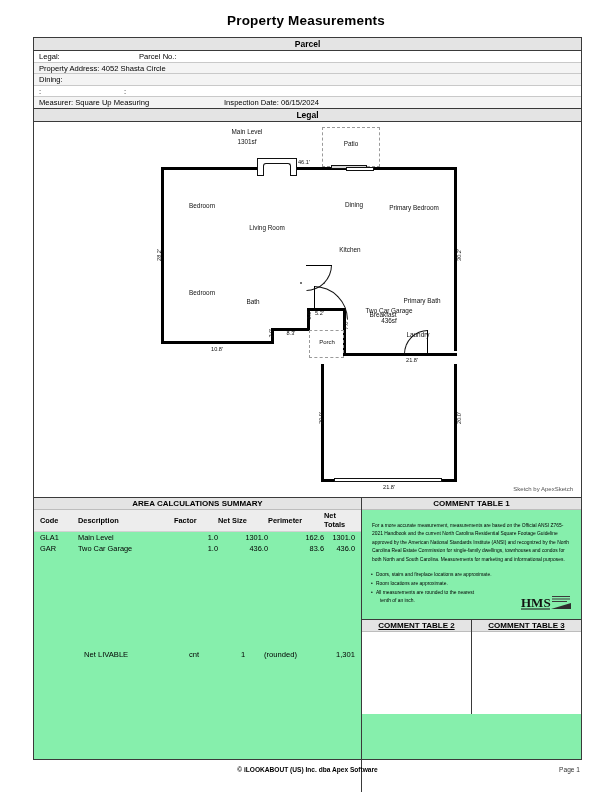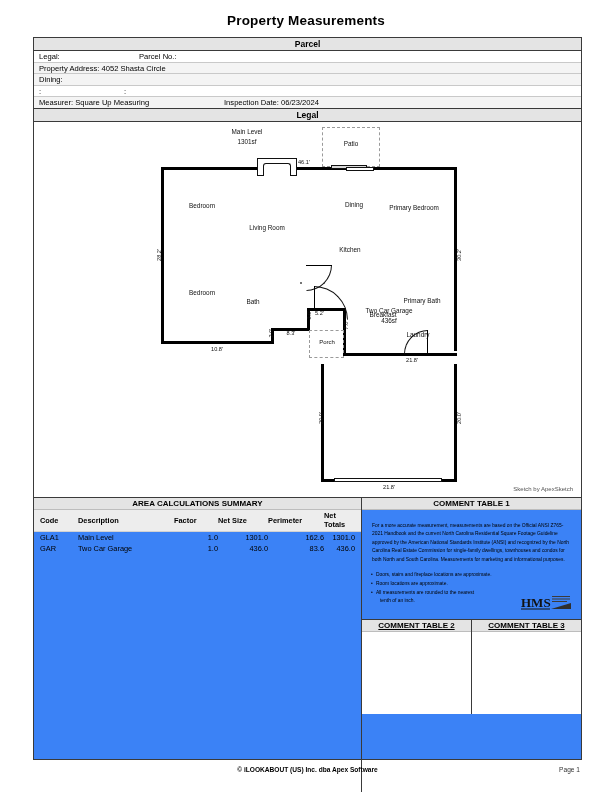--- a/index.html
+++ b/index.html
@@ -18,21 +18,21 @@
     position:absolute; left:0; top:13px; width:612px;
     text-align:center; font-size:13.5px; font-weight:bold;
     letter-spacing:0.2px;
   }
 
   
   .sheet{
     position:absolute; left:33px; top:37px;
     width:549px; height:723px;
     border:1px solid #3a3a3a;
-    background:#3b82f6;
+    background:#86efac;
   }
 
   
   .bar{
     height:13px; background:#e4e4e4;
     border-bottom:1px solid #3a3a3a;
     text-align:center; font-size:8.5px; font-weight:bold;
     line-height:13px;
   }
 
@@ -183,21 +183,21 @@
     <span style="left:5px;">Dining:</span>
   </div>
 
   <div class="prow">
     <span style="left:5px;">:</span>
     <span style="left:90px;">:</span>
   </div>
 
   <div class="prow alt" style="border-bottom:1px solid #3a3a3a;">
     <span style="left:5px;">Measurer: Square Up Measuring</span>
-    <span style="left:190px;">Inspection Date: 06/23/2024</span>
+    <span style="left:190px;">Inspection Date: 06/15/2024</span>
   </div>
 
   <div class="bar">Legal</div>
 
   <div class="sketch">
 
     <div class="sk-label c" style="left:213px; top:6px;">Main Level</div>
     <div class="sk-label c" style="left:213px; top:16px;">1301sf</div>
 
     <div class="dashrect" style="left:288px; top:5px; width:58px; height:40px;"></div>
@@ -311,20 +311,29 @@
             <td style="padding-left:6px;">GAR</td>
             <td>Two Car Garage</td>
             <td class="num">1.0</td>
             <td class="num">436.0</td>
             <td class="num">83.6</td>
             <td class="num" style="padding-right:6px;">436.0</td>
           </tr>
         </tbody>
       </table>
 
+      <div class="livable" style="top:152px;">
+        <div class="livable-grid">
+          <span style="left:50px;">Net LIVABLE</span>
+          <span style="left:155px;">cnt</span>
+          <span style="left:207px;">1</span>
+          <span style="left:230px;">(rounded)</span>
+          <span style="left:302px;">1,301</span>
+        </div>
+      </div>
     </div>
 
     <div class="comments">
       <div class="ct-head">COMMENT TABLE 1</div>
 
       <div class="ct1-body">
         <p class="ct1-para">For a more accurate measurement, measurements are based on the Official ANSI Z765-2021 Handbook and the current North Carolina Residential Square Footage Guideline approved by the American National Standards Institute (ANSI) and recognized by the North Carolina Real Estate Commission for single-family dwellings, townhouses and condos for both North and South Carolina. Measurements for marketing and informational purposes.</p>
         <ul class="ct1-bullets">
           <li>Doors, stairs and fireplace locations are approximate.</li>
           <li>Room locations are approximate.</li>

